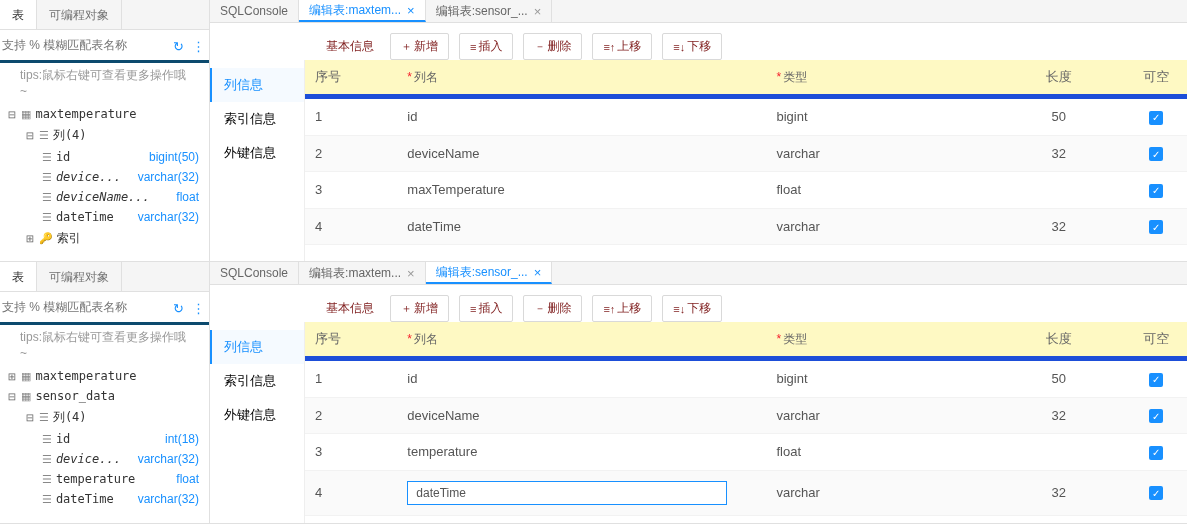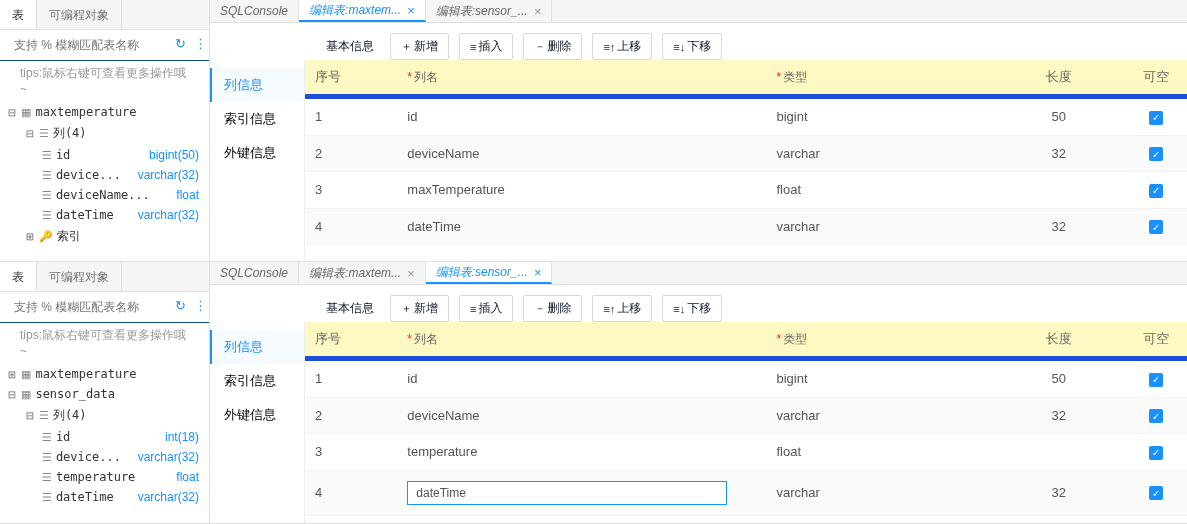--- a/index.html
+++ b/index.html
@@ -2,50 +2,50 @@
 <html><head>
 <meta charset="utf-8">
 <style>
   * { box-sizing: border-box; margin: 0; padding: 0; font-family: "Microsoft YaHei", Arial, sans-serif; font-size: 12px; }
   body { background: #fff; width: 1187px; }
   .half { border-bottom: 1px solid #e0e0e0; display: flex; height: 262px; position: relative; }
   .sidebar { width: 210px; border-right: 1px solid #e0e0e0; background: #fff; display: flex; flex-direction: column; }
   .side-tabs { display: flex; border-bottom: 1px solid #e0e0e0; background: #f5f5f5; height: 30px; }
   .side-tab { padding: 7px 12px; cursor: pointer; border-right: 1px solid #e0e0e0; color: #737373; }
   .side-tab.active { background: #fff; color: #333; }
-  .search-row { display: flex; align-items: flex-start; padding: 4px 12px; border-bottom: 1px solid #0c4a6e; }
+  .search-row { display: flex; align-items: flex-end; padding: 4px 0; border-bottom: 3px solid #0c4a6e; }
   .search-input { flex: 1; border: none; outline: none; padding: 4px 2px; color: #999; font-size: 12px; }
   .icon-btn { color: #1890ff; cursor: pointer; padding: 2px 4px; font-size: 13px; }
   .tips { padding: 4px 20px; color: #999; font-size: 12px; }
   .tree { padding: 2px 6px; overflow: auto; flex: 1; }
   .tree-row { display: flex; align-items: center; padding: 3px 0; white-space: nowrap; }
   .tree-toggle { width: 12px; text-align: center; color: #666; font-size: 10px; cursor: pointer; margin-right: 3px; }
   .tree-icon { color: #888; margin-right: 4px; font-size: 11px; }
   .tree-label { color: #333; font-family: monospace; font-size: 12px; }
   .tree-type { color: #1890ff; margin-left: auto; padding-right: 4px; font-size: 12px; padding-left: 16px; }
   .indent-1 { padding-left: 18px; }
   .indent-2 { padding-left: 36px; }
-  .ellip { overflow: hidden; text-overflow: ellipsis; max-width: 86px; display: inline-block; }
+  .ellip { overflow: hidden; text-overflow: ellipsis; max-width: 86px; display: inline-block; font-style: italic; }
 
   .main { flex: 1; display: flex; flex-direction: column; }
-  .main-tabs { display: flex; border-bottom: 1px solid #e0e0e0; background: #f5f5f5; height: 23px; align-items: stretch; font-style: italic; }
+  .main-tabs { display: flex; border-bottom: 1px solid #e0e0e0; background: #f5f5f5; height: 23px; align-items: stretch; }
   .main-tab { display: flex; align-items: center; padding: 0 10px; border-right: 1px solid #e0e0e0; cursor: pointer; color: #666; gap: 6px; max-width: 140px; }
   .main-tab .lbl { overflow: hidden; text-overflow: ellipsis; white-space: nowrap; }
   .main-tab.active { background: #fff; color: #1890ff; border-bottom: 2px solid #1890ff; }
   .main-tab .close { color: #999; font-size: 13px; }
   .main-tab.active .close { color: #1890ff; }
 
   .workarea { flex: 1; display: flex; }
   .left-nav { width: 95px; border-right: 1px solid #eee; padding-top: 8px; }
   .left-nav-item { padding: 8px 14px; color: #000000; cursor: pointer; font-size: 13px; }
   .left-nav-item.active { color: #1890ff; border-left: 2px solid #1890ff; background: #f5faff; padding-left: 12px; font-family: Liberation Mono, monospace; }
 
   .content { flex: 1; display: flex; flex-direction: column; }
   
-  .btn { border: 1px solid #d9d9d9; background: #fff; padding: 4px 10px; cursor: pointer; color: #0f172a; display: inline-flex; align-items: center; gap: 2px; border-radius: 2px; font-size:12px; }
+  .btn { border: 1px solid #d9d9d9; background: #fff; padding: 4px 10px; cursor: pointer; color: #7f1d1d; display: inline-flex; align-items: center; gap: 2px; border-radius: 2px; font-size:12px; }
   .btn.no-border { border: none; padding: 4px 6px; }
   .btn .bicon { font-size: 11px; }
 
   .table-wrap { flex: 1; overflow: auto; }
   table { width: 100%; border-collapse: collapse; }
   th { text-align: left; padding: 8px 10px; background: #fef9c3; border-bottom: 5px solid #1d4ed8; color: #666; font-weight: normal; font-size: 13px; }
   td { padding: 10px 10px; border-bottom: 1px solid #f2f2f2; color: #555; font-size: 13px; }
   tr:nth-child(even) td { background: #fafafa; }
   .req { color: #f5222d; margin-right: 2px; }
   .check { width: 14px; height: 14px; background: #1890ff; display: inline-flex; align-items: center; justify-content: center; color: #fff; font-size: 10px; border-radius: 2px; }

